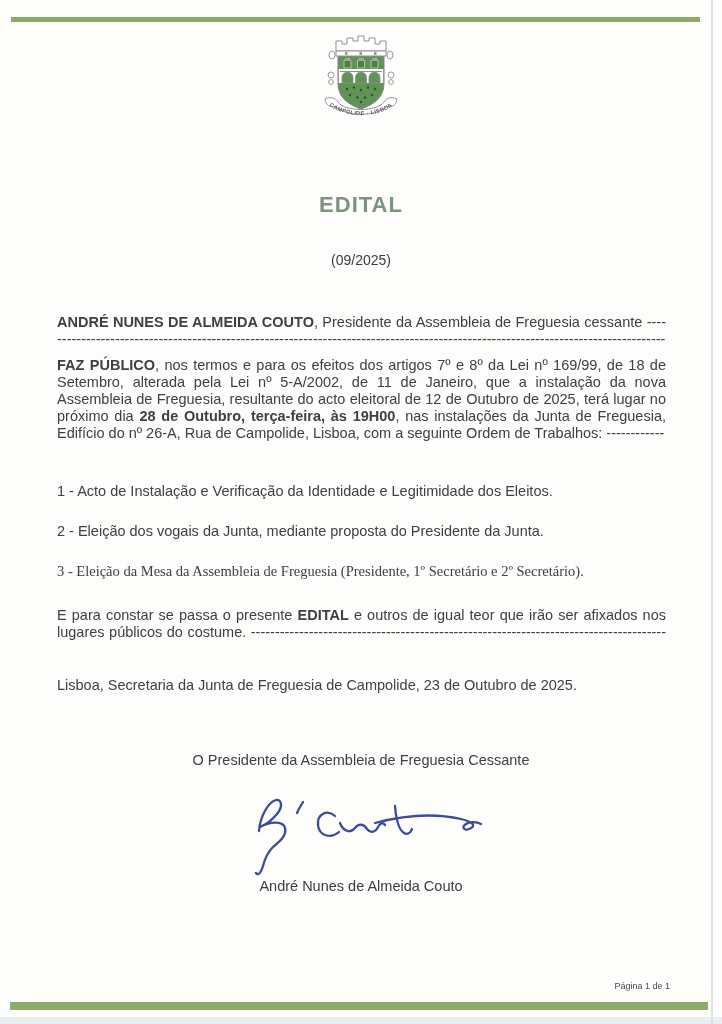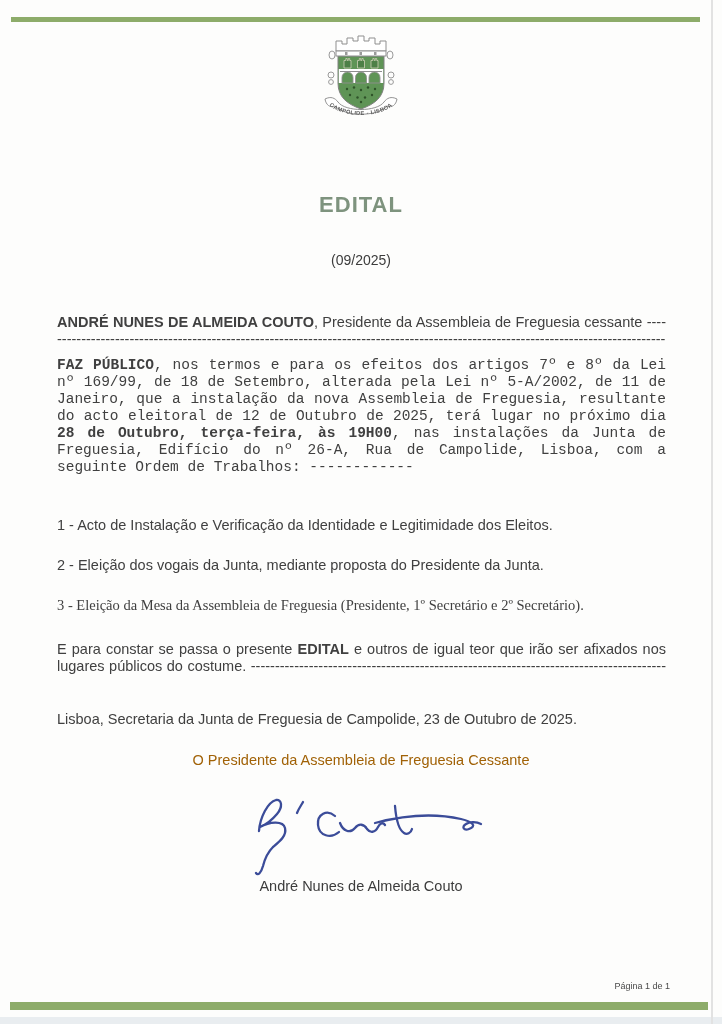--- a/index.html
+++ b/index.html
@@ -32,28 +32,28 @@
     font-size:22px;font-weight:bold;letter-spacing:1px;color:var(--title-green);
   }
   .doc-ref{position:absolute;left:0;top:232px;width:100%;text-align:center;font-size:14px;color:#3c3c3c;margin-top:20px;}
   .doc-subject{
     position:absolute;left:0;top:257px;width:100%;text-align:center;
     font-size:15.5px;font-weight:bold;letter-spacing:.2px;color:#383838;
   }
   .body-col{position:absolute;left:57px;top:314px;width:609px;font-size:14.5px;line-height:17px;}
   .body-col p{margin:0;text-align:justify;}
   .clip2{max-height:36px;overflow:hidden;}
-  .p-announce{margin-top:7px !important;font-family:Liberation Mono, monospace;}
+  .p-announce{margin-top:7px !important;}
   .agenda{margin-top:41px;}
   .agenda p{text-align:left;margin:0 0 23px 0 !important;}
   .agenda p:last-child{margin-bottom:0 !important;font-family:Liberation Serif, serif;}
   .p-closing{margin-top:27px !important;}
   .p-dateline{margin-top:34px !important;text-align:left;}
   b{font-weight:bold;}
-  .role-line{position:absolute;left:0;top:752px;width:100%;text-align:center;font-size:14.5px;color:#a16207;}
+  .role-line{position:absolute;left:0;top:752px;width:100%;text-align:center;font-size:14.5px;color:#404040;}
   .signature{position:absolute;left:50%;top:776px;margin-left:-138px;}
   .signer-name{position:absolute;left:0;top:878px;width:100%;text-align:center;font-size:14.5px;color:#3c3c3c;}
   .page-footer{position:absolute;top:981px;right:52px;font-size:9px;color:#4a4a4a;}
 </style>
 </head>
 <body>
 
 <div class="page">
 
   <div class="bar bar-top"></div>

